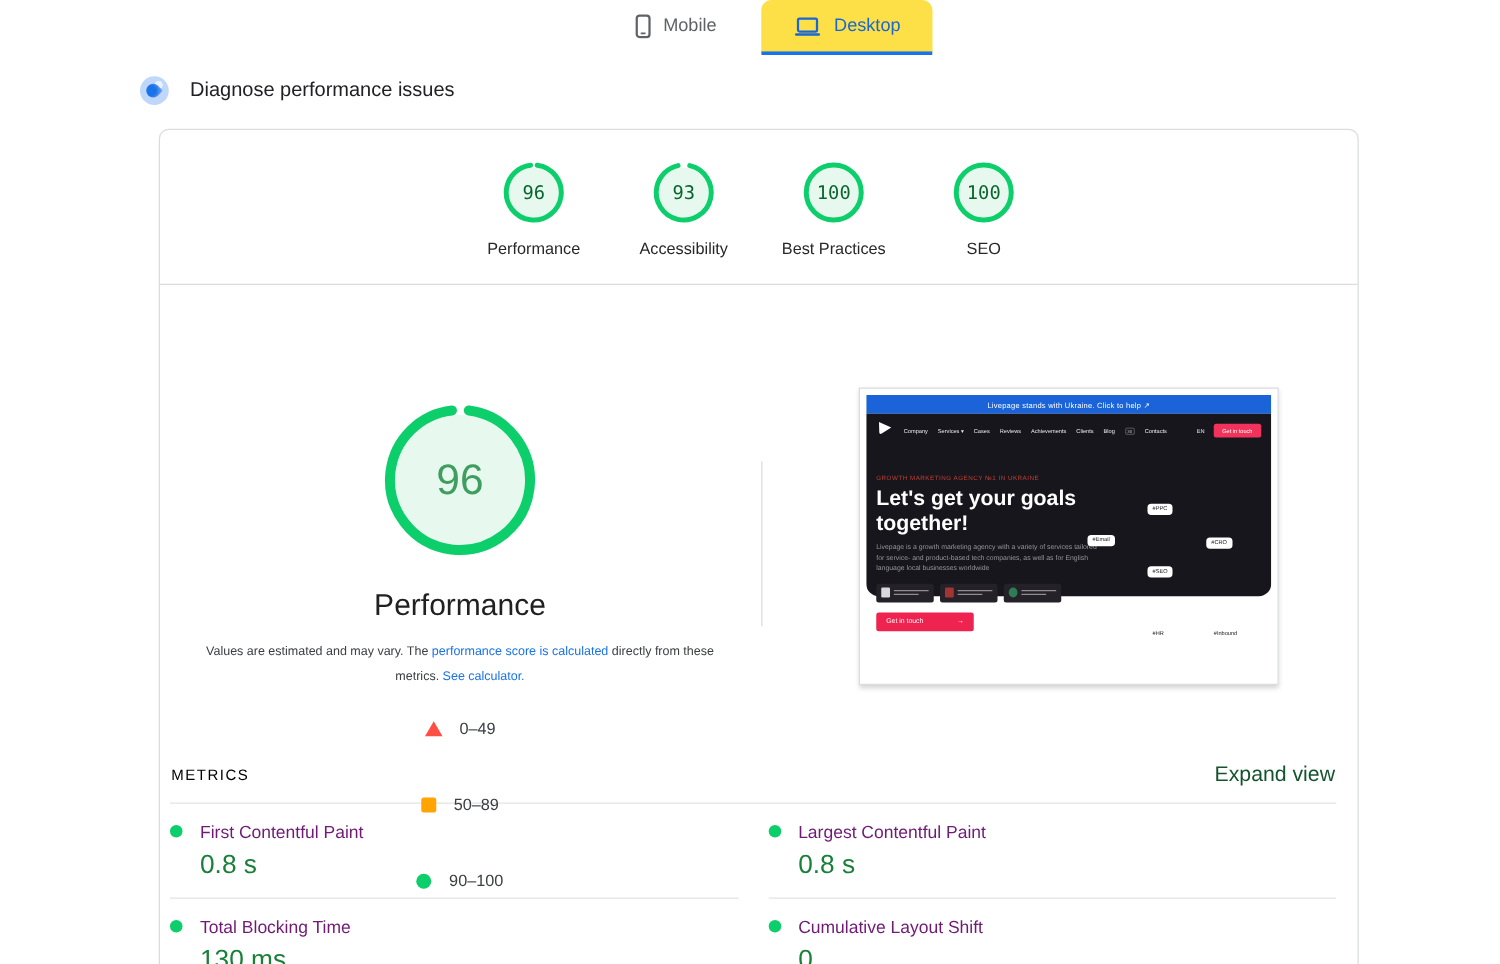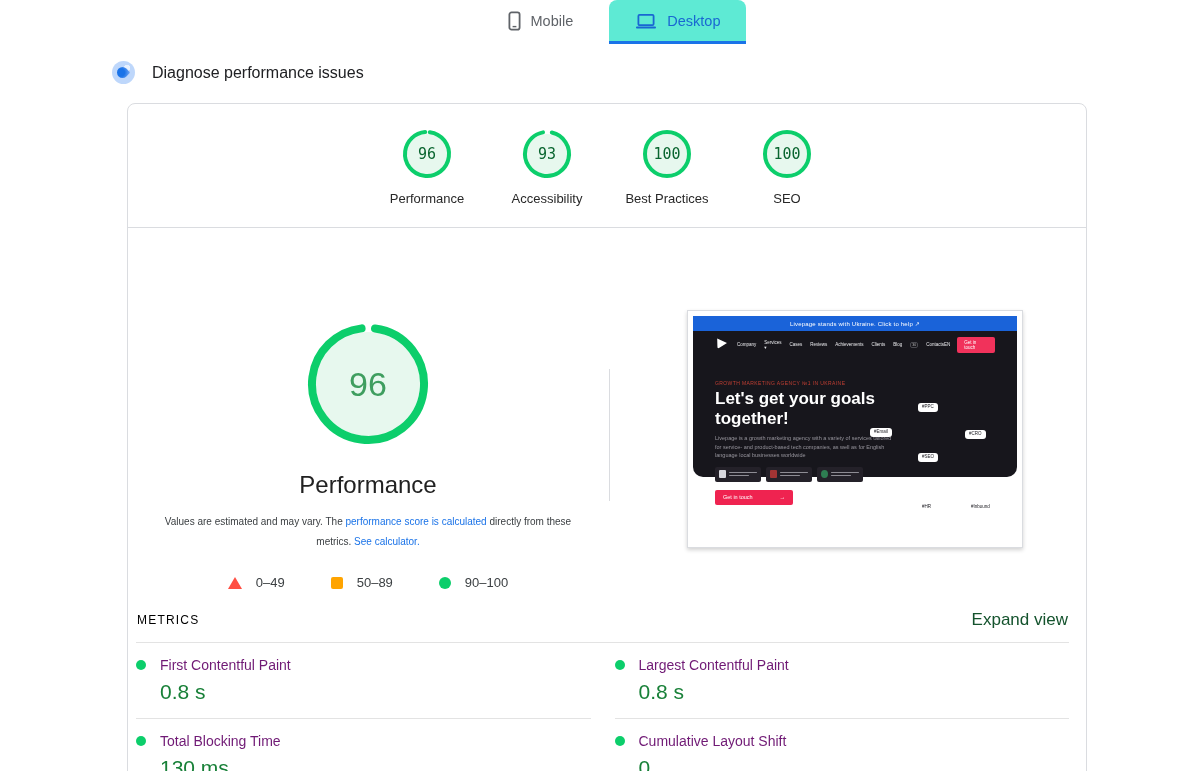--- a/index.html
+++ b/index.html
@@ -4,21 +4,21 @@
 <style>
   * { box-sizing: border-box; margin: 0; padding: 0; }
   html,body { width:1200px; height:771px; overflow:hidden; background:#fff;
     font-family:"Liberation Sans", sans-serif; color:#202124; }
 
   
   .tabs { position:absolute; top:0; left:0; width:100%; display:flex;
     justify-content:center; gap:10px; transform:translateX(14px); }
   .tab { display:flex; align-items:center; gap:10px; height:44px; padding:0 26px;
     font-size:14.5px; color:#5f6368; cursor:pointer; border-bottom:3px solid transparent; }
-  .tab.active { color:#1967d2; background:#5eead4; border-radius:8px 8px 0 0;
+  .tab.active { color:#1967d2; background:#fde047; border-radius:8px 8px 0 0;
     border-bottom:3px solid #1a73e8; }
   .tab svg { display:block; }
 
   
   .diagnose { position:absolute; left:112px; top:61px; display:flex; gap:17px; align-items:center; }
   .diagnose-icon { width:23px; height:23px; border-radius:50%;
     background:radial-gradient(circle at 65% 30%, #e8f1fe 0 14%, #bed7fb 15% 100%); position:relative; }
   .diagnose-icon::after { content:""; position:absolute; left:5px; top:6px; width:11px; height:11px;
     border-radius:50% 10% 50% 50%; transform:rotate(45deg);
     background:radial-gradient(circle at 40% 60%, #1a73e8 0 40%, #7aabf6); }
@@ -45,35 +45,35 @@
 
   .perf { position:absolute; left:0; top:0; width:480px; }
   .main-gauge { position:relative; width:124px; height:124px; margin:94px auto 0; }
   .main-score { position:absolute; inset:0; display:flex; align-items:center; justify-content:center;
     font-size:34px; color:#3f9e5f; }
   .perf-title { text-align:center; margin-top:25px; font-size:24px; color:#212121; }
   .disclaimer { margin:13px auto 0; width:436px; text-align:center; font-size:10px;
     line-height:20px; color:#3c4043; }
   .disclaimer a { color:#1a73e8; text-decoration:none; cursor:pointer; }
   .legend { display:flex; justify-content:center; gap:46px; margin-top:23px;
-    align-items:center; font-size:13px; color:#3c4043; }
+    align-items:center; font-size:13px; color:#3c4043;flex-direction:column; }
   .legend-item { display:flex; align-items:center; gap:14px; }
   .sw-fail { width:0; height:0; border-left:7px solid transparent; border-right:7px solid transparent;
     border-bottom:12px solid #ff4e42; }
   .sw-avg { width:12px; height:12px; background:#ffa400; border-radius:2px; }
   .sw-pass { width:12px; height:12px; background:#0cce6b; border-radius:50%; }
 
   
   .thumb { position:absolute; left:559px; top:82px; width:336px; height:238px; background:#fff;
     border:1px solid #dadce0; box-shadow:0 2px 4px rgba(0,0,0,.18); padding:5px; }
   .site { position:relative; width:324px; height:226px; background:#fff; overflow:hidden; }
   .site-banner { height:15px; background:#1a63d9; color:#fff; font-size:6px;
     display:flex; align-items:center; justify-content:center; letter-spacing:.2px; }
   .site-dark { position:relative; height:146px; background:#17161c;
-    border-radius:0 0 10px 10px; padding:0 22px; color:#fff; }
+    border-radius:0 0 10px 10px; padding:0 8px; color:#fff; }
   .site-nav { display:flex; align-items:center; height:27px; }
   .site-menu { display:flex; gap:8px; font-size:4.5px; color:#e9e9ec; align-items:center;
     flex:1; margin-left:8px; }
   .blog-badge { font-size:3.5px; color:#bbb; border:1px solid #4a4a50; border-radius:2px; padding:0 1px; }
   .site-lang { font-size:4.5px; color:#e9e9ec; margin-right:7px; }
   .site-cta { background:#f1325b; color:#fff; font-size:4.5px; padding:3px 7px; border-radius:2px; }
   .site-tagline { margin-top:22px; font-size:5px; letter-spacing:.4px; color:#c23f33; }
   .site-heading { margin-top:3px; font-size:17px; font-weight:bold; line-height:1.18; width:195px; }
   .site-desc { margin-top:5px; font-size:5.5px; line-height:1.55; color:#97959d; width:180px; }
   .site-badges { display:flex; gap:5px; margin-top:7px; }

